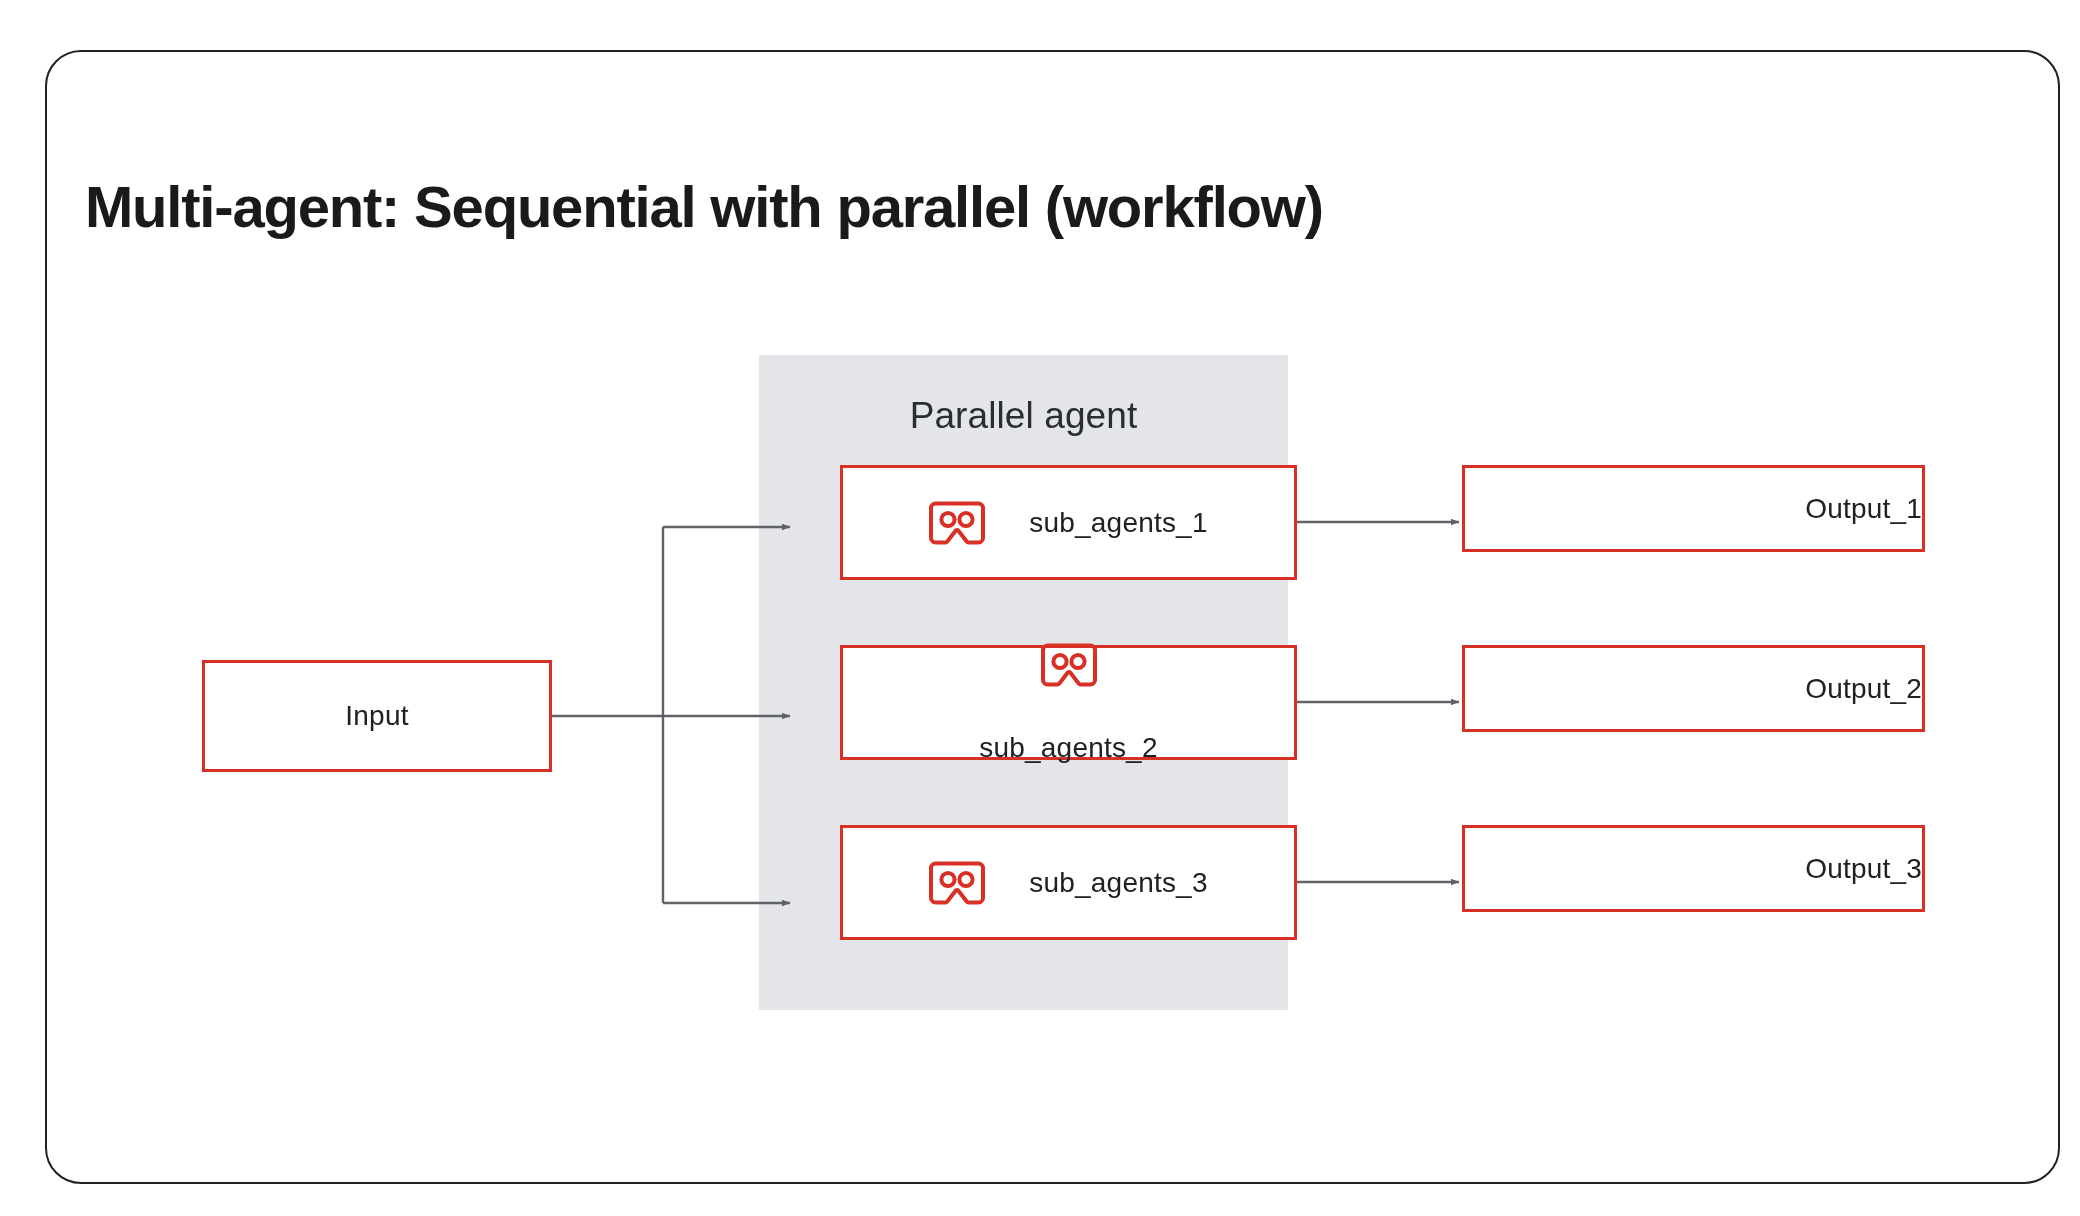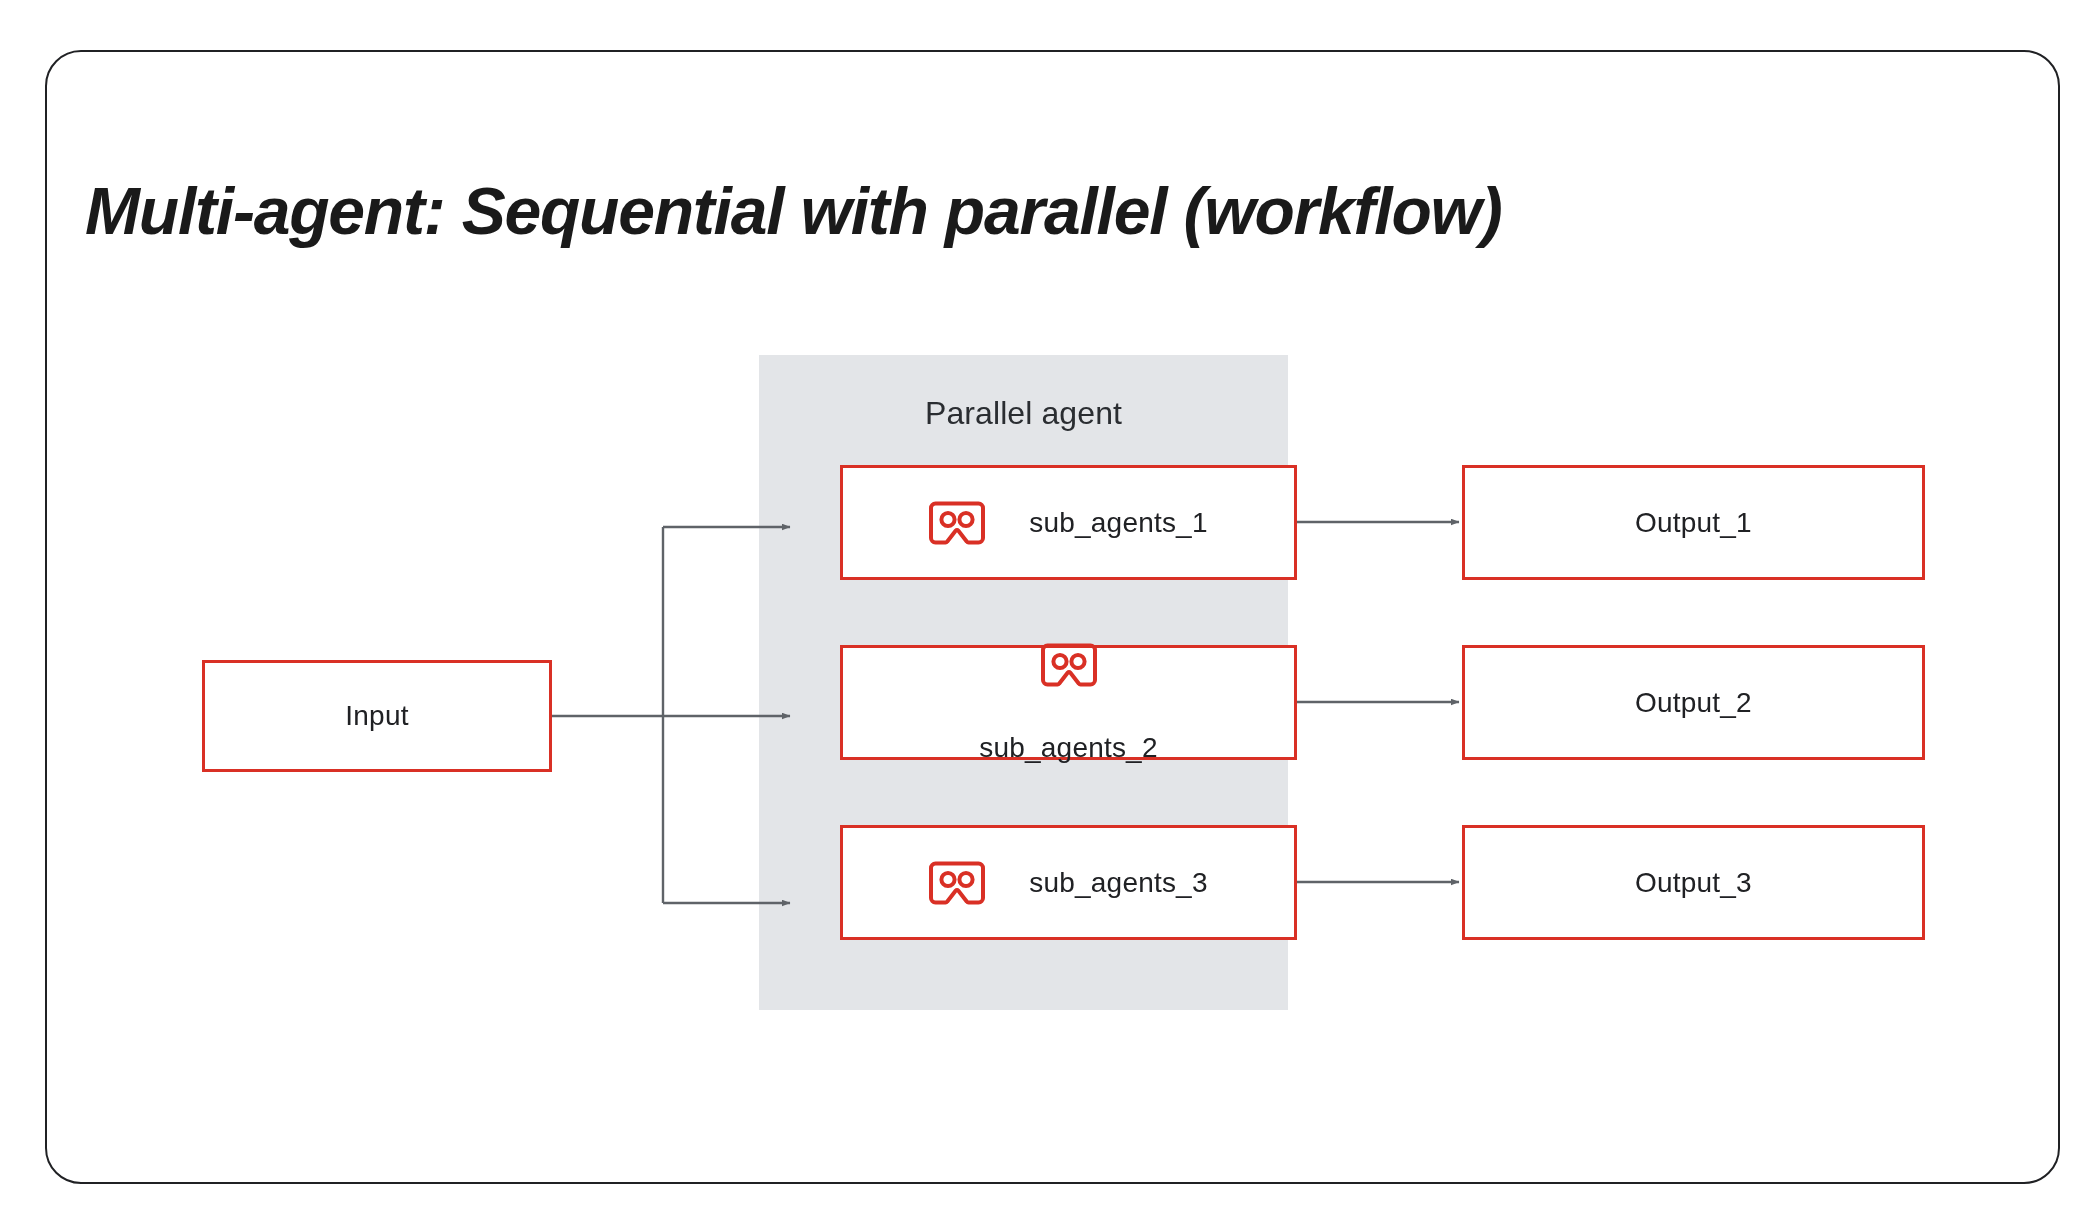--- a/index.html
+++ b/index.html
@@ -33,45 +33,44 @@
     border-radius: 36px;
     background: #ffffff;
     box-sizing: border-box;
   }
 
   
   .title {
     position: absolute;
     left: 85px;
     top: 175px;
-    font-size: 66px;
+    font-size: 58px;
     font-weight: 700;
     letter-spacing: -1.2px;
     color: #1a1a1a;
     white-space: nowrap;
     line-height: 1.1;
-    font-style: italic;
   }
 
   
   .parallel-container {
     position: absolute;
     left: 759px;
     top: 355px;
     width: 529px;
     height: 655px;
     background: #e3e5e8;
   }
   .parallel-label {
     position: absolute;
     left: 759px;
     top: 395px;
     width: 529px;
     text-align: center;
-    font-size: 32px;
+    font-size: 37px;
     color: #2a2d31;
     letter-spacing: 0.1px;
   }
 
   
   .node {
     position: absolute;
     box-sizing: border-box;
     border: 3px solid #d93025;
     background: #ffffff;
@@ -109,21 +108,22 @@
     width: 56px;
     height: 46px;
     flex: 0 0 auto;
     display: block;
   }
 
   
   .node-output {
     left: 1462px;
     width: 463px;
-    height: 115px;
+    height: 87px;
+    justify-content: flex-end;
   }
   .node-output.row1 { top: 465px; }
   .node-output.row2 { top: 645px; }
   .node-output.row3 { top: 825px; }
 
   
   .connectors {
     position: absolute;
     left: 0;
     top: 0;

